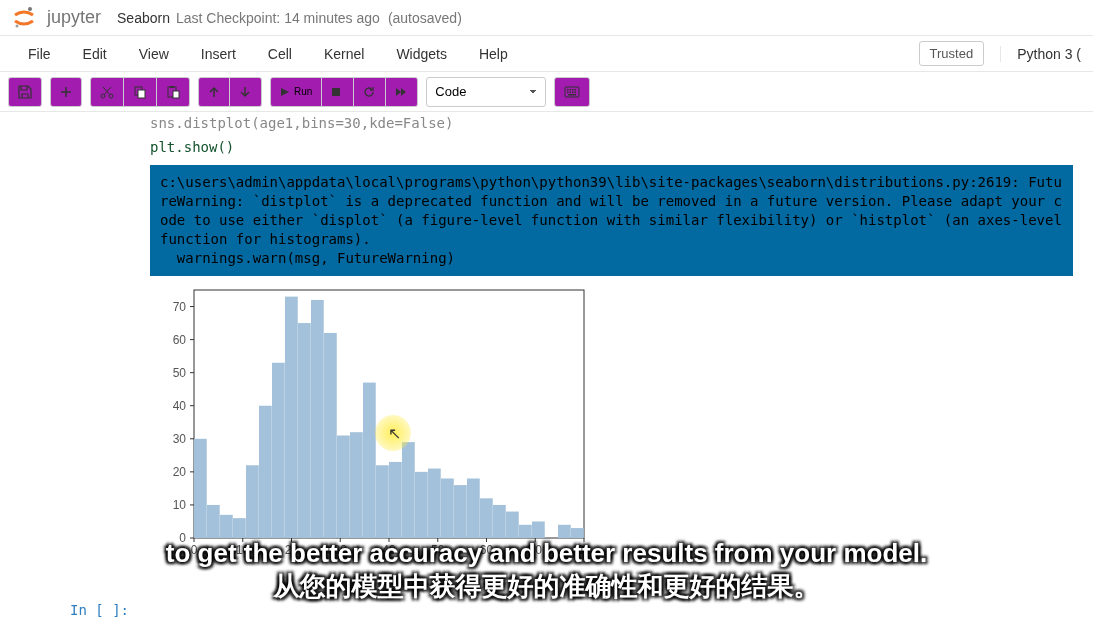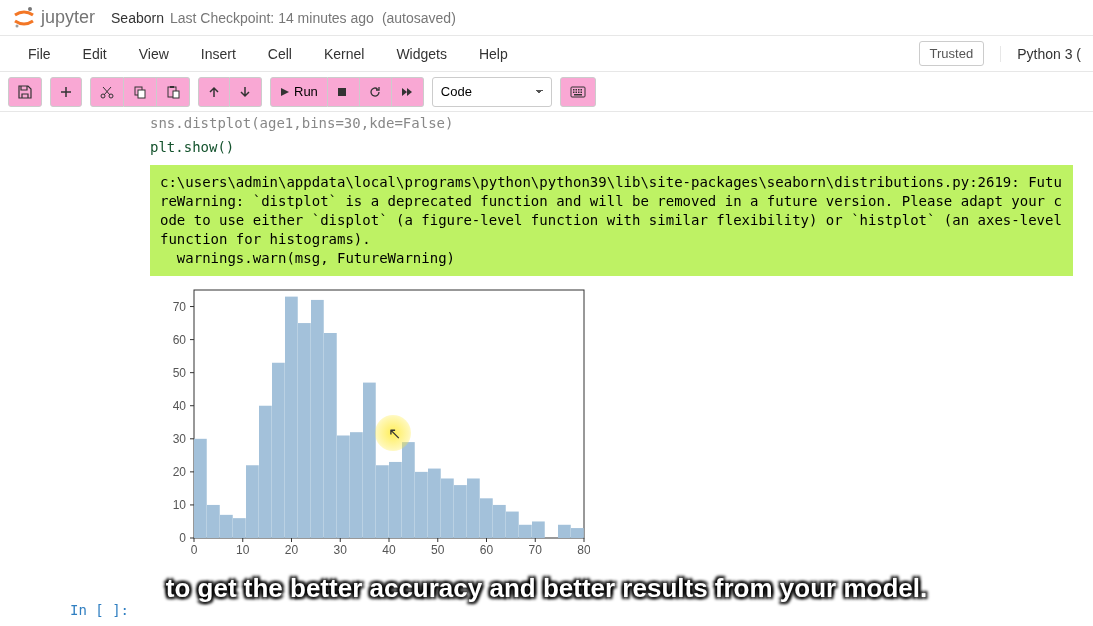--- a/index.html
+++ b/index.html
@@ -1,45 +1,45 @@
 <!DOCTYPE html>
 <html><head>
   <meta charset="utf-8">
   <style>
     * { margin: 0; padding: 0; box-sizing: border-box; }
     body { font-family: "Helvetica Neue", Helvetica, Arial, sans-serif; font-size: 13px; background: #fff; width: 1093px; height: 626px; overflow: hidden; position: relative; }
     .header { display: flex; align-items: center; padding: 6px 12px; border-bottom: 1px solid #e7e7e7; height: 36px; }
-    .logo { display: flex; align-items: center; gap: 5px; }
+    .logo { display: flex; align-items: center; gap: 11px; }
     .logo-icon { width: 24px; height: 24px; }
     .logo-text { font-size: 18px; color: #757575; font-weight: 400; }
     .notebook-name { font-size: 14px; margin-left: 16px; color: #333; }
     .checkpoint { font-size: 14px; color: #777; margin-left: 6px; }
     .autosaved { font-size: 14px; color: #777; margin-left: 8px; }
     .header-right { margin-left: auto; display: flex; align-items: center; gap: 6px; }
     .cloud-logo { width: 28px; height: 28px; }
     .logout { color: #337ab7; font-size: 13px; }
     .watermark { font-size: 12px; color: #4a90d9; }
     .menubar { display: flex; align-items: center; padding: 4px 12px; border-bottom: 1px solid #e7e7e7; height: 36px; }
     .menu-item { padding: 6px 16px; font-size: 14px; color: #333; cursor: pointer; }
     .menu-right { margin-left: auto; display: flex; align-items: center; gap: 16px; }
     .trusted { font-size: 13px; color: #555; border: 1px solid #ccc; padding: 4px 10px; border-radius: 3px; }
     .kernel-name { font-size: 14px; color: #333; border-left: 1px solid #e7e7e7; padding-left: 16px; }
     .toolbar { display: flex; align-items: center; padding: 4px 4px; border-bottom: 1px solid #e7e7e7; height: 40px; gap: 0; }
     .btn-group { display: flex; margin: 0 4px; }
-    .btn { border: 1px solid #ccc; background: #f9a8d4; padding: 5px 9px; height: 30px; display: flex; align-items: center; justify-content: space-between; cursor: pointer; font-size: 13px; min-width: 32px; }
+    .btn { border: 1px solid #ccc; background: #a21caf; padding: 5px 9px; height: 30px; display: flex; align-items: center; justify-content: space-between; cursor: pointer; font-size: 10px; min-width: 32px; }
     .btn + .btn { border-left: none; }
     .btn:first-child { border-radius: 3px 0 0 3px; }
     .btn:last-child { border-radius: 0 3px 3px 0; }
     .btn:only-child { border-radius: 3px; }
     .run-btn { display: flex; align-items: center; gap: 4px; }
     .cell-type-select { border: 1px solid #ccc; height: 30px; padding: 0 22px 0 8px; font-size: 13px; border-radius: 3px; margin: 0 4px; background: #fff; appearance: none; background-image: linear-gradient(45deg, transparent 50%, #555 50%), linear-gradient(135deg, #555 50%, transparent 50%); background-position: calc(100% - 12px) 12px, calc(100% - 8px) 12px; background-size: 4px 4px, 4px 4px; background-repeat: no-repeat; width: 120px; }
     .notebook-area { padding: 0 20px; height: 514px; overflow: hidden; }
     .code-cell { font-family: "DejaVu Sans Mono", Menlo, Consolas, monospace; font-size: 14px; padding: 2px 0 2px 130px; line-height: 1.4; color: #14532d; }
     .code-cut { color: #888; }
-    .warning-output { background: #bef264; font-family: "DejaVu Sans Mono", Menlo, Consolas, monospace; font-size: 14px; padding: 8px 10px; margin: 6px 0 6px 130px; line-height: 1.35; color: #000; white-space: pre-wrap; word-break: break-all; }
+    .warning-output { background: #0369a1; font-family: "DejaVu Sans Mono", Menlo, Consolas, monospace; font-size: 14px; padding: 8px 10px; margin: 6px 0 6px 130px; line-height: 1.35; color: #000; white-space: pre-wrap; word-break: break-all; }
     .chart-output { margin: 6px 0 6px 130px; position: relative; }
     .chart-svg { display: block; }
     .cursor-highlight { position: absolute; width: 36px; height: 36px; border-radius: 50%; background: radial-gradient(circle, rgba(255,235,59,0.85) 0%, rgba(255,235,59,0.4) 60%, rgba(255,235,59,0) 100%); pointer-events: none; }
     .cursor-arrow { position: absolute; font-size: 16px; color: #333; pointer-events: none; }
     .subtitle-overlay { position: absolute; bottom: 22px; left: 0; right: 0; text-align: center; pointer-events: none; }
     .subtitle-en { font-size: 26px; color: #fff; font-weight: 700; text-shadow: 2px 2px 3px #000, -2px -2px 3px #000, 2px -2px 3px #000, -2px 2px 3px #000; }
     .subtitle-zh { font-size: 26px; color: #fff; font-weight: 700; text-shadow: 2px 2px 3px #000, -2px -2px 3px #000, 2px -2px 3px #000, -2px 2px 3px #000; }
     .in-prompt { position: absolute; bottom: 8px; left: 70px; font-family: monospace; color: #307fc1; font-size: 14px; }
   </style>
 </head>
@@ -245,13 +245,14 @@
       </svg>
     <div class="cursor-highlight" style="left:225px; top:133px;"></div>
     <div class="cursor-arrow" style="left:238px; top:142px;">↖</div>
   </div>
 </div>
 
 <div class="in-prompt"><span>In [ ]:</span></div>
 
 <div class="subtitle-overlay">
   <div class="subtitle-en">to get the better accuracy and better results from your model.</div>
+  <div class="subtitle-zh">从您的模型中获得更好的准确性和更好的结果。</div>
 </div>
 
 </body></html>

